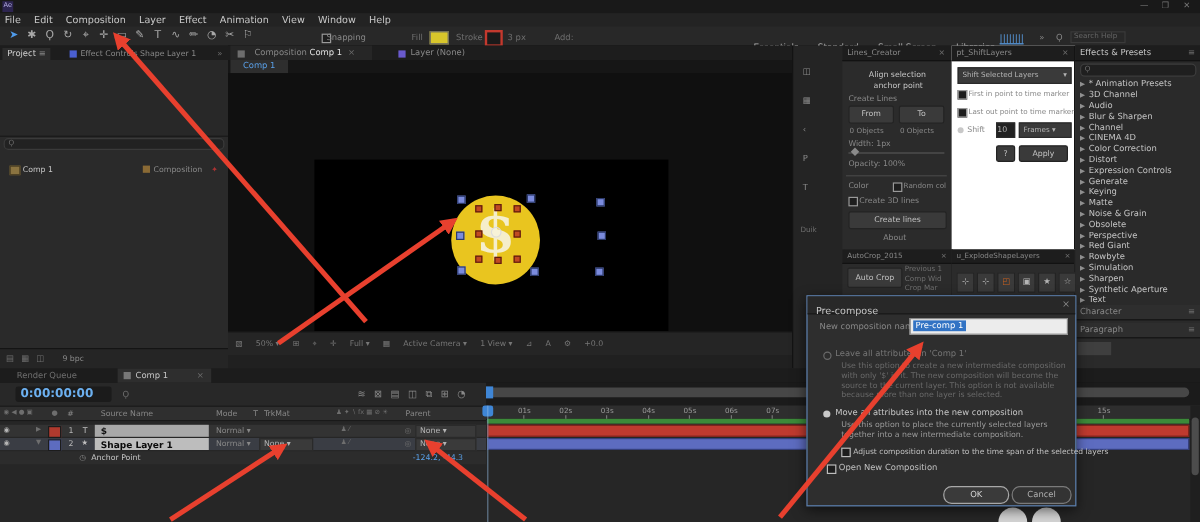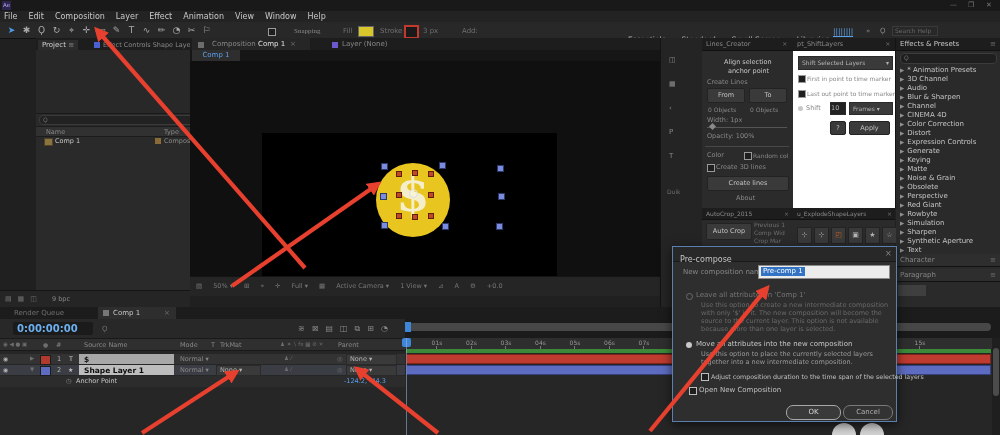--- a/index.html
+++ b/index.html
@@ -31,49 +31,44 @@
     <div class="ab nw" style="left:950px;top:1px;font-size:7px;color:#777;">—</div>
     <div class="ab nw" style="left:968px;top:1px;font-size:7px;color:#777;">❐</div>
     <div class="ab nw" style="left:986px;top:1px;font-size:7px;color:#777;">✕</div>
   </div>
 
   <div class="ab nw" id="menubar" style="left:0;top:11px;width:1000px;height:11px;background:#232323;padding-left:4px;font-size:8px;color:#c8c8c8;line-height:11px;"><span class="mi">File</span><span class="mi">Edit</span><span class="mi">Composition</span><span class="mi">Layer</span><span class="mi">Effect</span><span class="mi">Animation</span><span class="mi">View</span><span class="mi">Window</span><span class="mi">Help</span></div>
 
   <div class="ab" style="left:0;top:22px;width:1000px;height:16px;background:#282828;border-bottom:1px solid #101010;">
     <div class="ab nw" id="toolstrip" style="left:4px;top:3px;font-size:9px;line-height:11px;"><span class="tool" style="color: rgb(79, 155, 234);">➤</span><span class="tool">✱</span><span class="tool">Ϙ</span><span class="tool">↻</span><span class="tool">⌖</span><span class="tool">✛</span><span class="tool">▭</span><span class="tool">✎</span><span class="tool">T</span><span class="tool">∿</span><span class="tool">✏</span><span class="tool">◔</span><span class="tool">✂</span><span class="tool">⚐</span></div>
     <span class="ab chk" style="left:268px;top:6px;"></span>
-    <span class="ab nw dim t7" style="left:294px;top:5px;font-family:Liberation Serif, serif;">Snapping</span>
+    <span class="ab nw dim t7" style="left:272px;top:5px;">Snapping</span>
     <span class="ab nw dim2 t7" style="left:343px;top:5px;">Fill</span>
     <span class="ab" style="left:358px;top:4px;width:14px;height:9px;background:#d8c62b;border:1px solid #666;"></span>
     <span class="ab nw dim2 t7" style="left:380px;top:5px;">Stroke</span>
     <span class="ab" style="left:404px;top:3px;width:11px;height:10px;border:2px solid #c3392e;background:#1a1a1a;"></span>
     <span class="ab nw dim2 t7" style="left:423px;top:5px;">3 px</span>
     <span class="ab nw dim2 t7" style="left:462px;top:5px;">Add:</span>
     <div class="ab nw" id="workspaces" style="left:628px;top:5px;"><span class="wsp">Essentials</span><span class="wsp">Standard</span><span class="wsp">Small Screen</span><span class="wsp">Libraries</span></div>
     <span class="ab nw t75" style="left:833px;top:5px;color:#5aa0e8;border-bottom:1px solid #5aa0e8;">||||||||</span>
     <span class="ab nw dim t7" style="left:866px;top:5px;">»</span>
     <span class="ab nw dim t7" style="left:880px;top:5px;">Ϙ</span>
     <span class="ab nw t6" style="left:892px;top:4px;width:40px;height:8px;border:1px solid #3a3a3a;color:#666;padding:0 2px;">Search Help</span>
   </div>
 
-  <div class="ab" style="left:0;top:38px;width:190px;height:252px;background:#2a2a2a;border-right:1px solid #111;margin-left:36px;">
+  <div class="ab" style="left:0;top:38px;width:190px;height:252px;background:#2a2a2a;border-right:1px solid #111;">
     <div class="ab panelbar" style="left:0;top:0;width:190px;height:12px;">
       <span class="ab tab-active nw t7" style="left:2px;top:2px;height:10px;padding:0 4px;line-height:10px;"><span>Project</span> <span class="dim">≡</span></span>
       <span class="ab" style="left:58px;top:4px;width:6px;height:6px;background:#4a5fd0;"></span>
       <span class="ab nw t65 dim" style="left:67px;top:3px;">Effect Controls Shape Layer 1</span>
       <span class="ab nw t7 dim2" style="left:181px;top:3px;">»</span>
     </div>
     <div class="ab" style="left:0;top:12px;width:190px;height:63px;background:#282828;border-bottom:1px solid #1a1a1a;"></div>
     <div class="ab" style="left:3px;top:77px;width:182px;height:8px;background:#222;border:1px solid #3a3a3a;border-radius:4px;">
       <span class="ab nw dim2" style="left:3px;top:0px;font-size:6px;">Ϙ</span>
-    </div>
-    <div class="ab" style="left:0;top:88px;width:190px;height:9px;background:#313131;border-top:1px solid #1c1c1c;border-bottom:1px solid #1c1c1c;">
-      <span class="ab nw t65 dim" style="left:10px;top:1px;">Name</span>
-      <span class="ab nw t65 dim" style="left:128px;top:1px;">Type</span>
-      <span class="ab nw t65 dim" style="left:170px;top:1px;">Size</span>
     </div>
     <div class="ab" style="left:0;top:99px;width:190px;height:9px;">
       <span class="ab" style="left:8px;top:1px;width:7px;height:6px;background:#8a7340;border:1px solid #4e4124;"></span>
       <span class="ab nw t65 lt" style="left:19px;top:0;">Comp 1</span>
       <span class="ab" style="left:119px;top:1px;width:6px;height:6px;background:#8a6a35;"></span>
       <span class="ab nw t65 dim" style="left:128px;top:0;">Composition</span>
       <span class="ab nw t65 dim" style="left:176px;top:0;color:#a33;">✦</span>
     </div>
   </div>
   <div class="ab" style="left:0;top:290px;width:190px;height:17px;background:#252525;border-top:1px solid #141414;">

